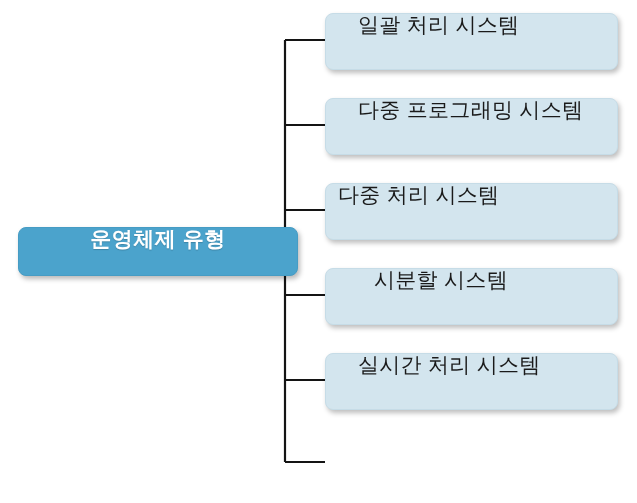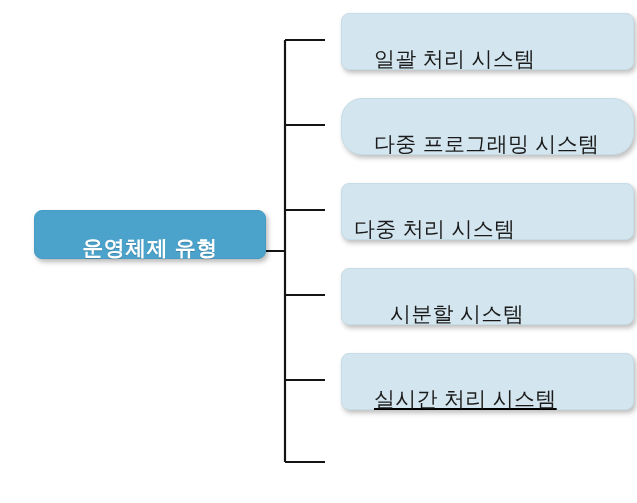--- a/index.html
+++ b/index.html
@@ -24,27 +24,26 @@
     top: 0;
     width: 637px;
     height: 503px;
     pointer-events: none;
   }
   .node {
     position: absolute;
     box-sizing: border-box;
     border-radius: 8px;
     display: flex;
-    align-items: flex-end;
-    margin-left: 16px;
+    align-items: flex-start;
   }
   .node-root {
     left: 18px;
-    top: 210px;
-    width: 232px;
+    top: 227px;
+    width: 280px;
     height: 49px;
     background: #4ba3cc;
     border: 1px solid #469cc4;
     justify-content: center;
     box-shadow: 2px 3px 5px rgba(0,0,0,0.28);
   }
   .node-root .node-label {
     color: #ffffff;
     font-size: 21px;
     font-weight: 700;
@@ -94,30 +93,30 @@
   </svg>
 
   <div class="node node-root">
     <span class="node-label">운영체제 유형</span>
   </div>
 
   <div class="node node-child" style="top:13px;">
     <span class="node-label">일괄 처리 시스템</span>
   </div>
 
-  <div class="node node-child" style="top:98px;border-radius:21px;">
+  <div class="node node-child" style="top:98px;">
     <span class="node-label">다중 프로그래밍 시스템</span>
   </div>
 
   <div class="node node-child" style="top:183px;padding-left:12px;">
     <span class="node-label">다중 처리 시스템</span>
   </div>
 
   <div class="node node-child" style="top:268px;padding-left:48px;">
     <span class="node-label">시분할 시스템</span>
   </div>
 
-  <div class="node node-child" style="top:353px;text-decoration:underline;">
+  <div class="node node-child" style="top:353px;">
     <span class="node-label">실시간 처리 시스템</span>
   </div>
 
 
 </div>
 
 </body></html>

